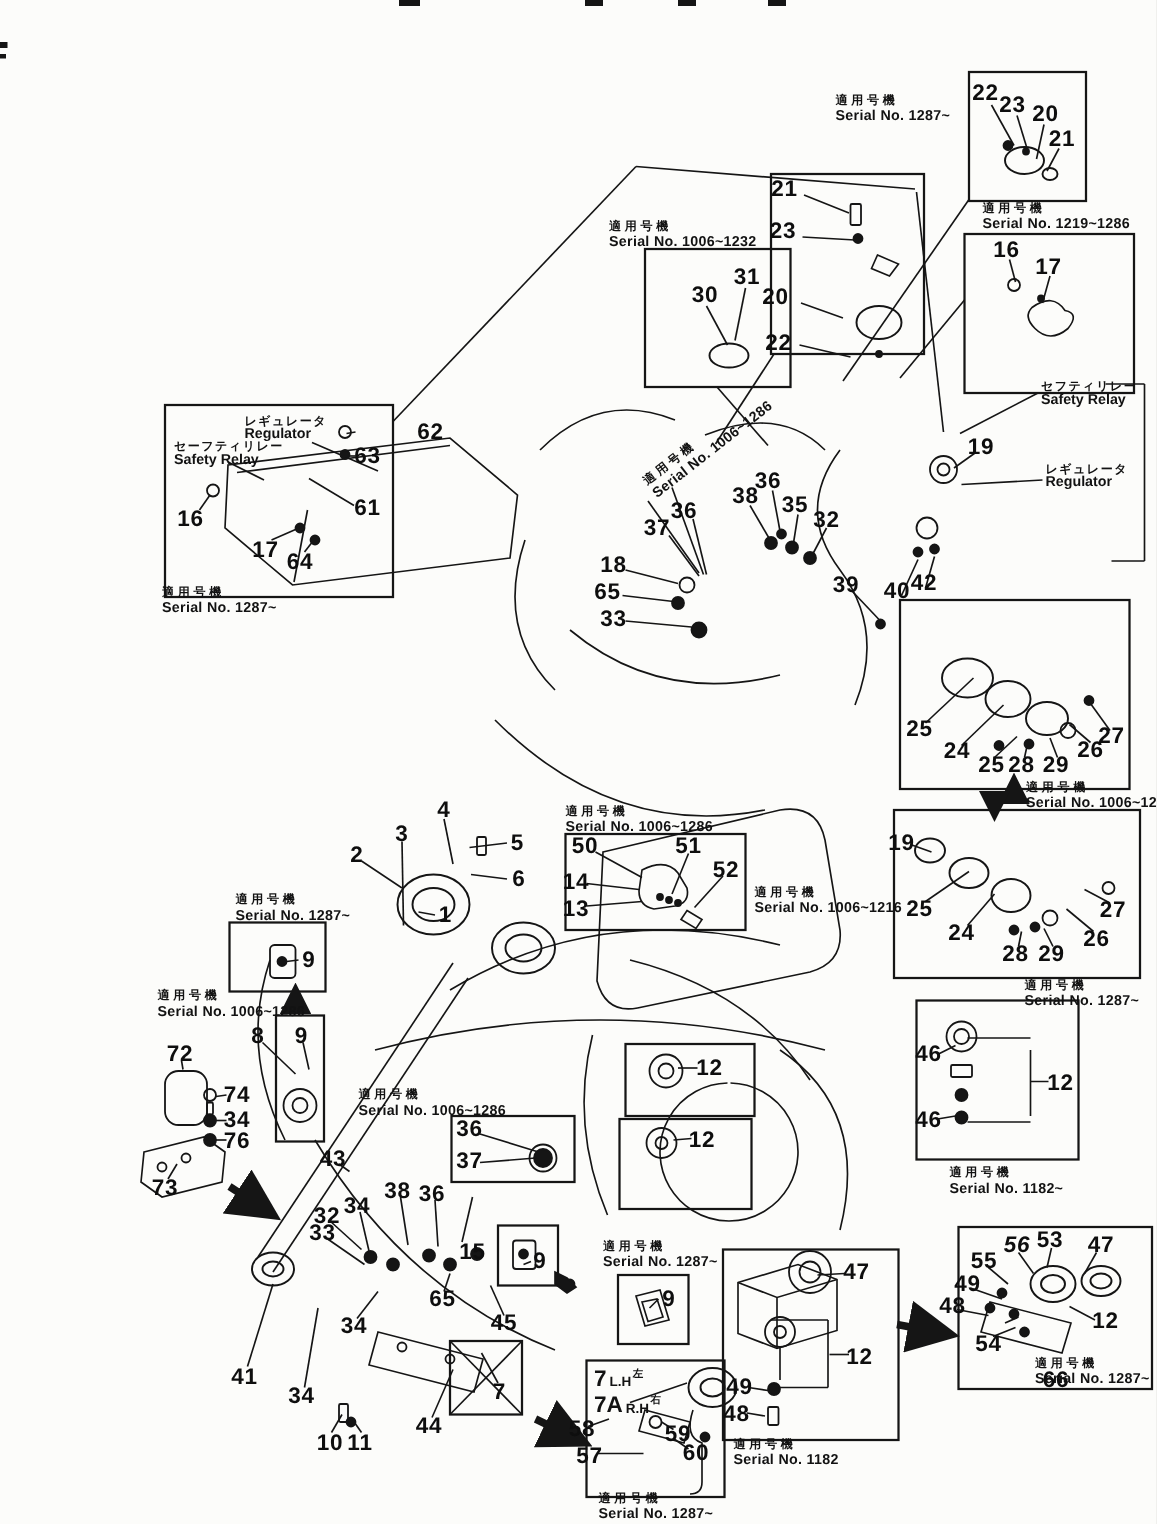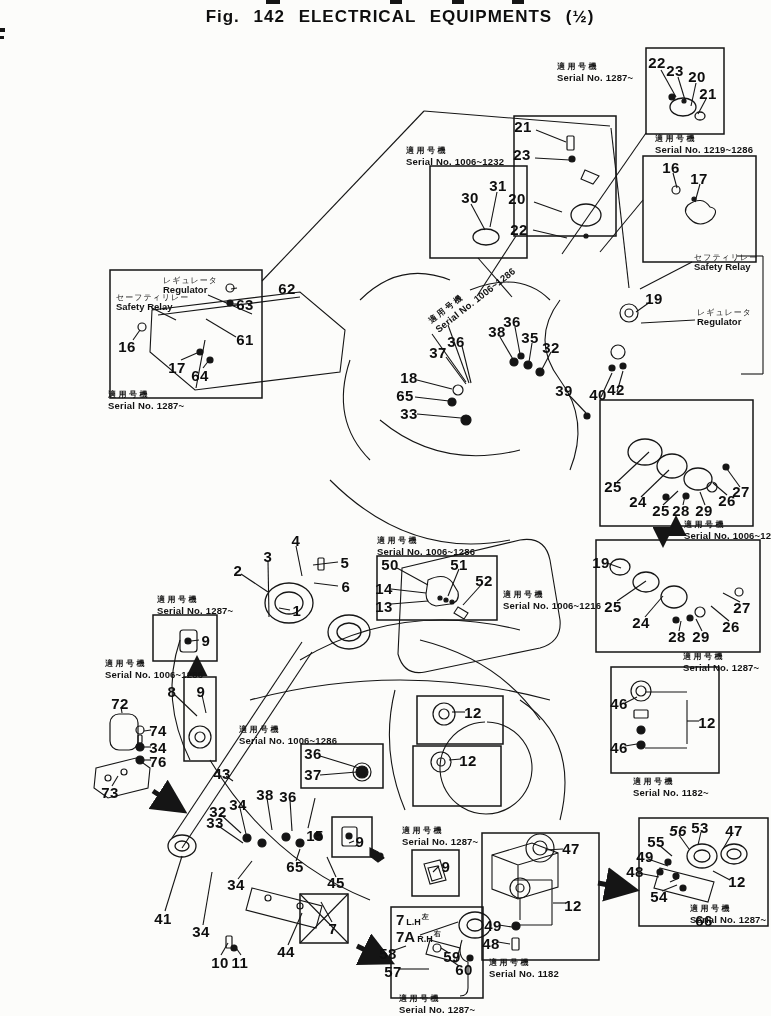--- a/index.html
+++ b/index.html
@@ -9,21 +9,21 @@
   .title{position:absolute;left:150px;top:7px;width:500px;text-align:center;
          font:bold 17px "Liberation Sans",sans-serif;letter-spacing:1px;word-spacing:8px;
          white-space:nowrap;color:#0e0e0e;}
   .callout{position:absolute;transform:translate(-50%,-50%);
            font:bold 15px "Liberation Sans",sans-serif;letter-spacing:.5px;
            color:#0e0e0e;white-space:nowrap;}
   .serial{position:absolute;line-height:1.2;white-space:nowrap;}
   .serial .jp{display:block;font-size:8px;font-weight:bold;letter-spacing:2.5px;}
   .serial .no{display:block;font-size:9.5px;font-weight:bold;letter-spacing:.2px;}
   .ann{position:absolute;line-height:1.15;white-space:nowrap;}
-  .ann .jp{display:block;font-size:8px;font-weight:normal;letter-spacing:1px;}
+  .ann .jp{display:block;font-size:8px;font-weight:bold;letter-spacing:1px;}
   .ann .en{display:block;font-size:9.5px;font-weight:bold;}
   .lhrh{position:absolute;left:396px;top:911px;line-height:1.0;}
   .lhrh .row{white-space:nowrap;}
   .lhrh .big{font:bold 15px "Liberation Sans",sans-serif;}
   .lhrh .side{font:bold 9px "Liberation Sans",sans-serif;margin-left:2px;}
   .lhrh .kj{font:bold 7px "Liberation Sans",sans-serif;vertical-align:super;margin-left:1px;}
 </style>
 </head>
 <body>
 
@@ -331,21 +331,20 @@
       <path d="M250,700 q150,-40 300,0" fill="none" stroke="#151515" stroke-width="1.1"></path>
       <path d="M210,760 q60,100 160,140" fill="none" stroke="#151515" stroke-width="1.1"></path>
       <path d="M420,640 q80,20 120,80" fill="none" stroke="#151515" stroke-width="1.1"></path>
       <path d="M520,700 q60,40 40,120" fill="none" stroke="#151515" stroke-width="1.1"></path>
       <path d="M180,640 q-20,60 10,120" fill="none" stroke="#151515" stroke-width="1.1"></path>
       <path d="M485,722 a46,46 0 1 0 2,0" fill="none" stroke="#151515" stroke-width="1.1"></path>
       <path d="M560,300 q-30,40 0,80 q30,40 10,90" fill="none" stroke="#151515" stroke-width="1.1"></path>
       <path d="M350,360 q-20,60 20,100" fill="none" stroke="#151515" stroke-width="1.1"></path>
       <path d="M395,690 q-15,60 10,120" fill="none" stroke="#151515" stroke-width="1.1"></path>
     </svg>
-  <div class="title">Fig. 142 ELECTRICAL EQUIPMENTS (½)</div>
   <div class="lhrh">
     <div class="row"><span class="big">7</span><span class="side">L.H</span><span class="kj">左</span></div>
     <div class="row"><span class="big">7A</span><span class="side">R.H</span><span class="kj">右</span></div>
   </div>
 <div class="callout" style="left: 657px; top: 62px;">22</div>
     <div class="callout" style="left: 675px; top: 70px;">23</div>
     <div class="callout" style="left: 697px; top: 76px;">20</div>
     <div class="callout" style="left: 708px; top: 93px;">21</div>
     <div class="callout" style="left: 523px; top: 126px;">21</div>
     <div class="callout" style="left: 522px; top: 154px;">23</div>

